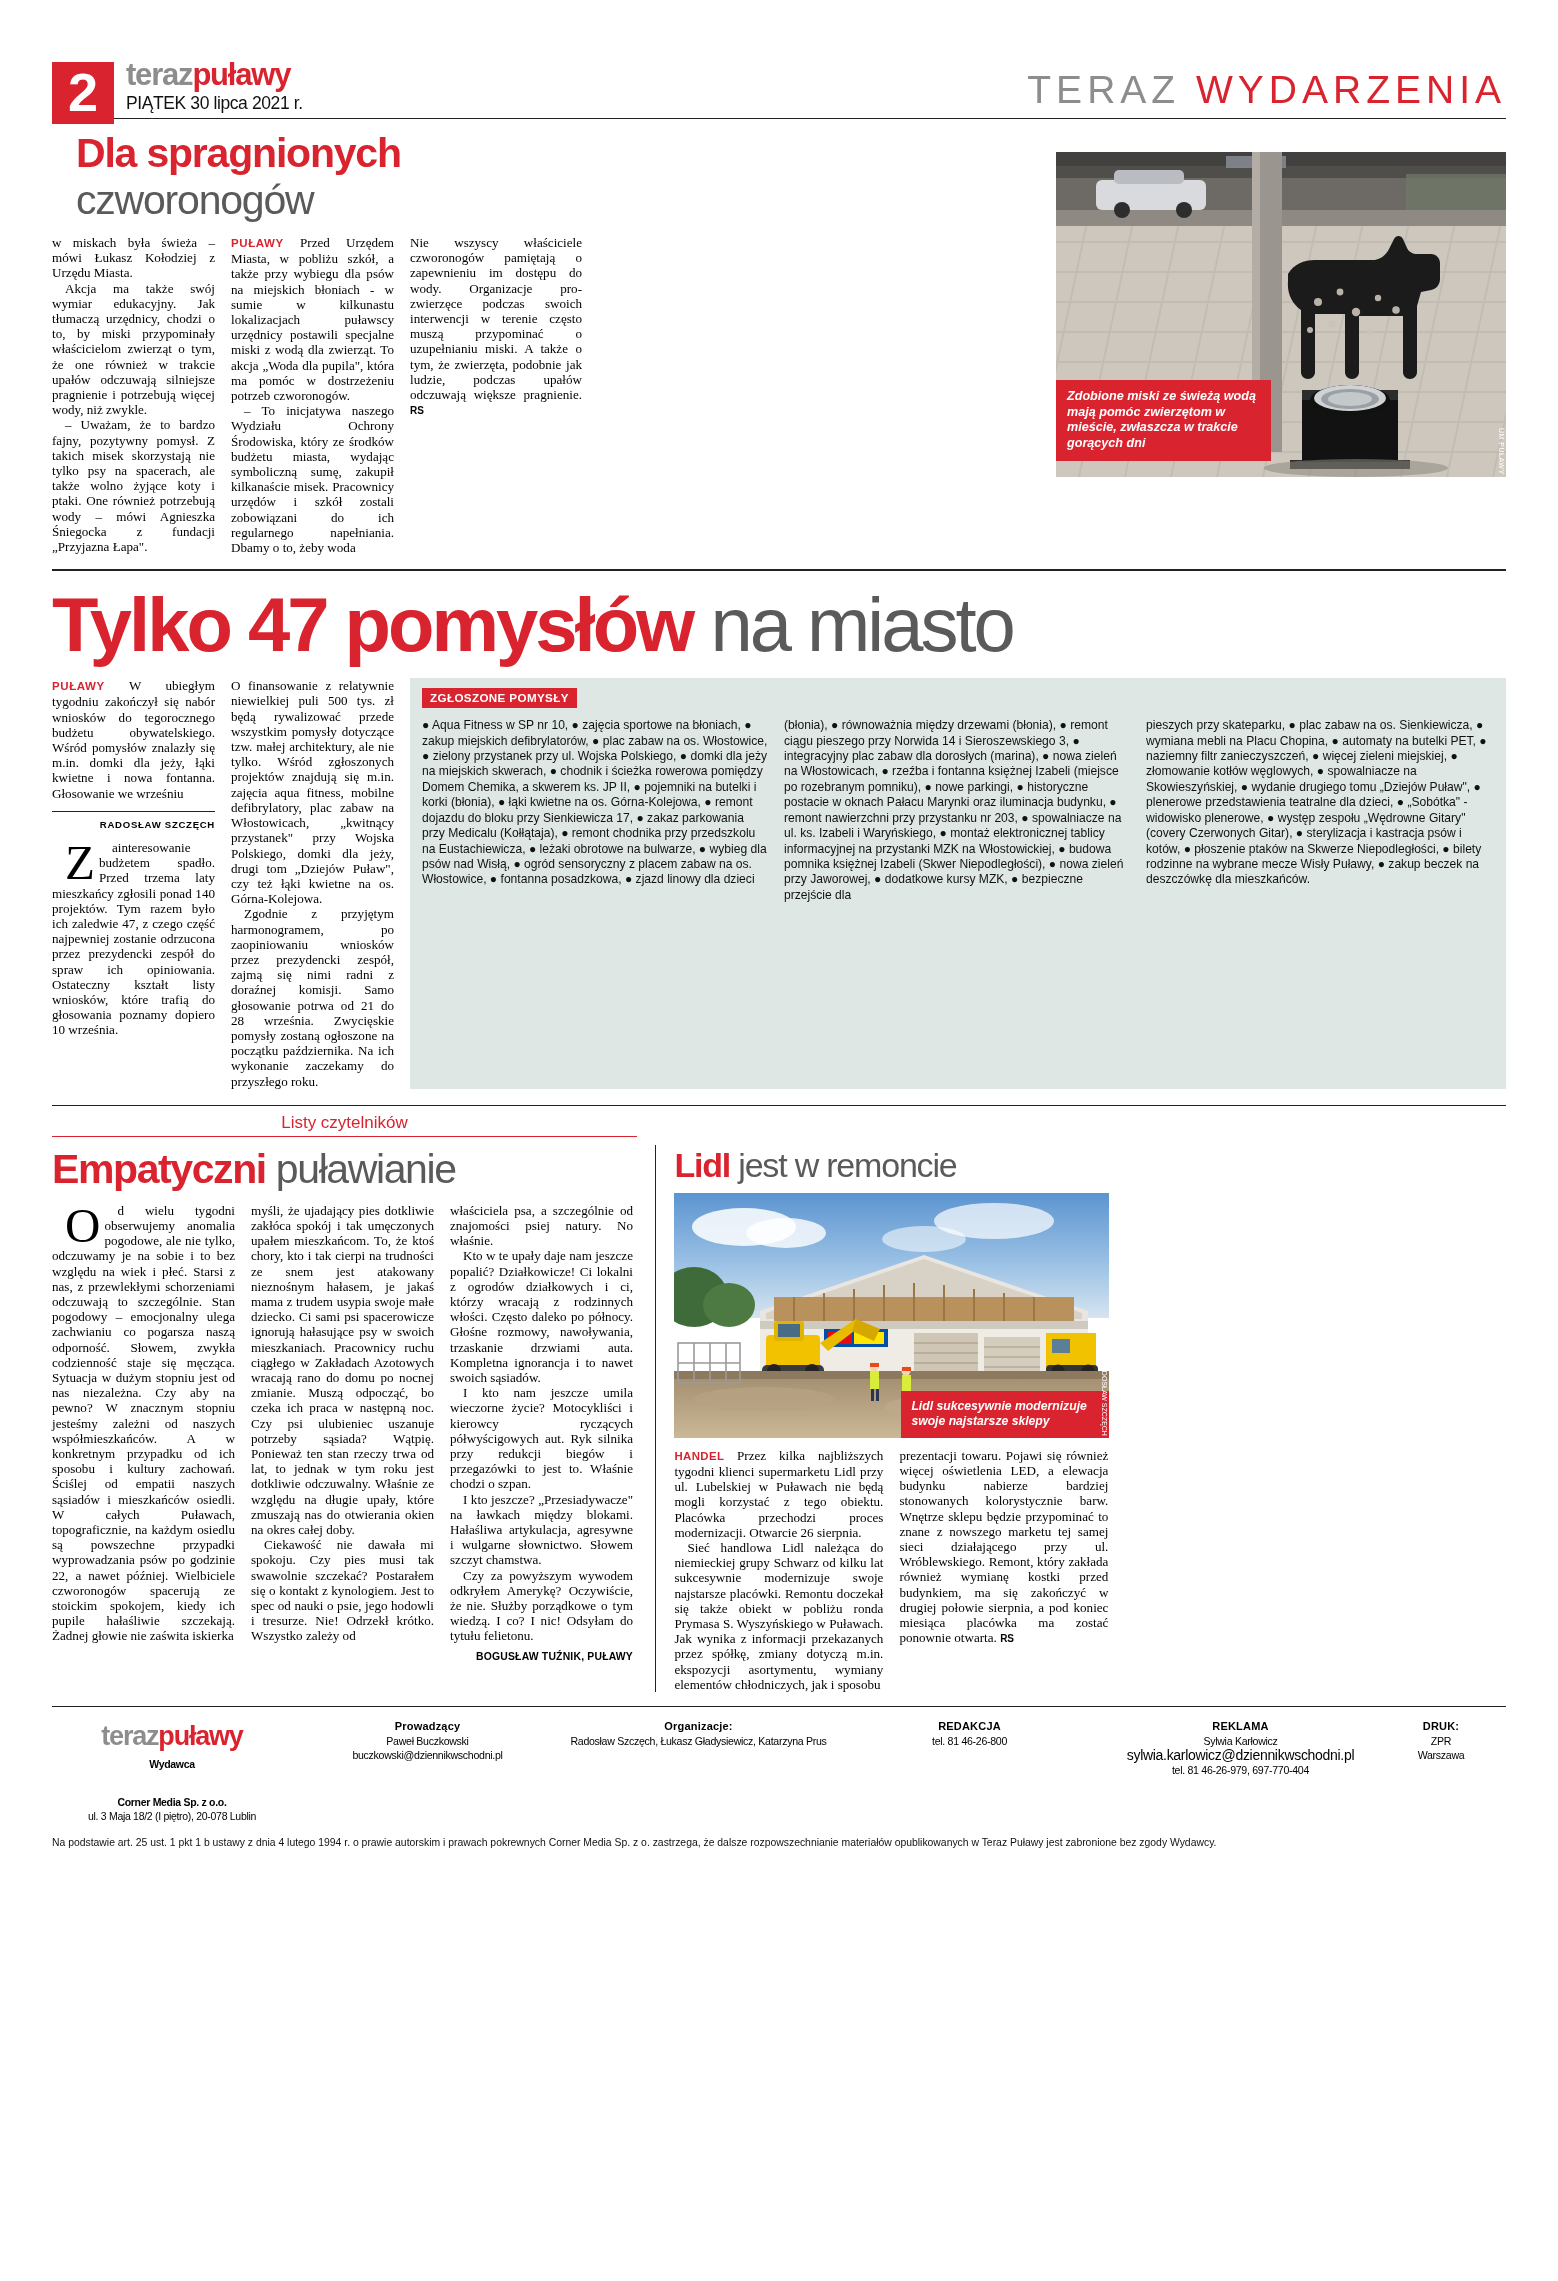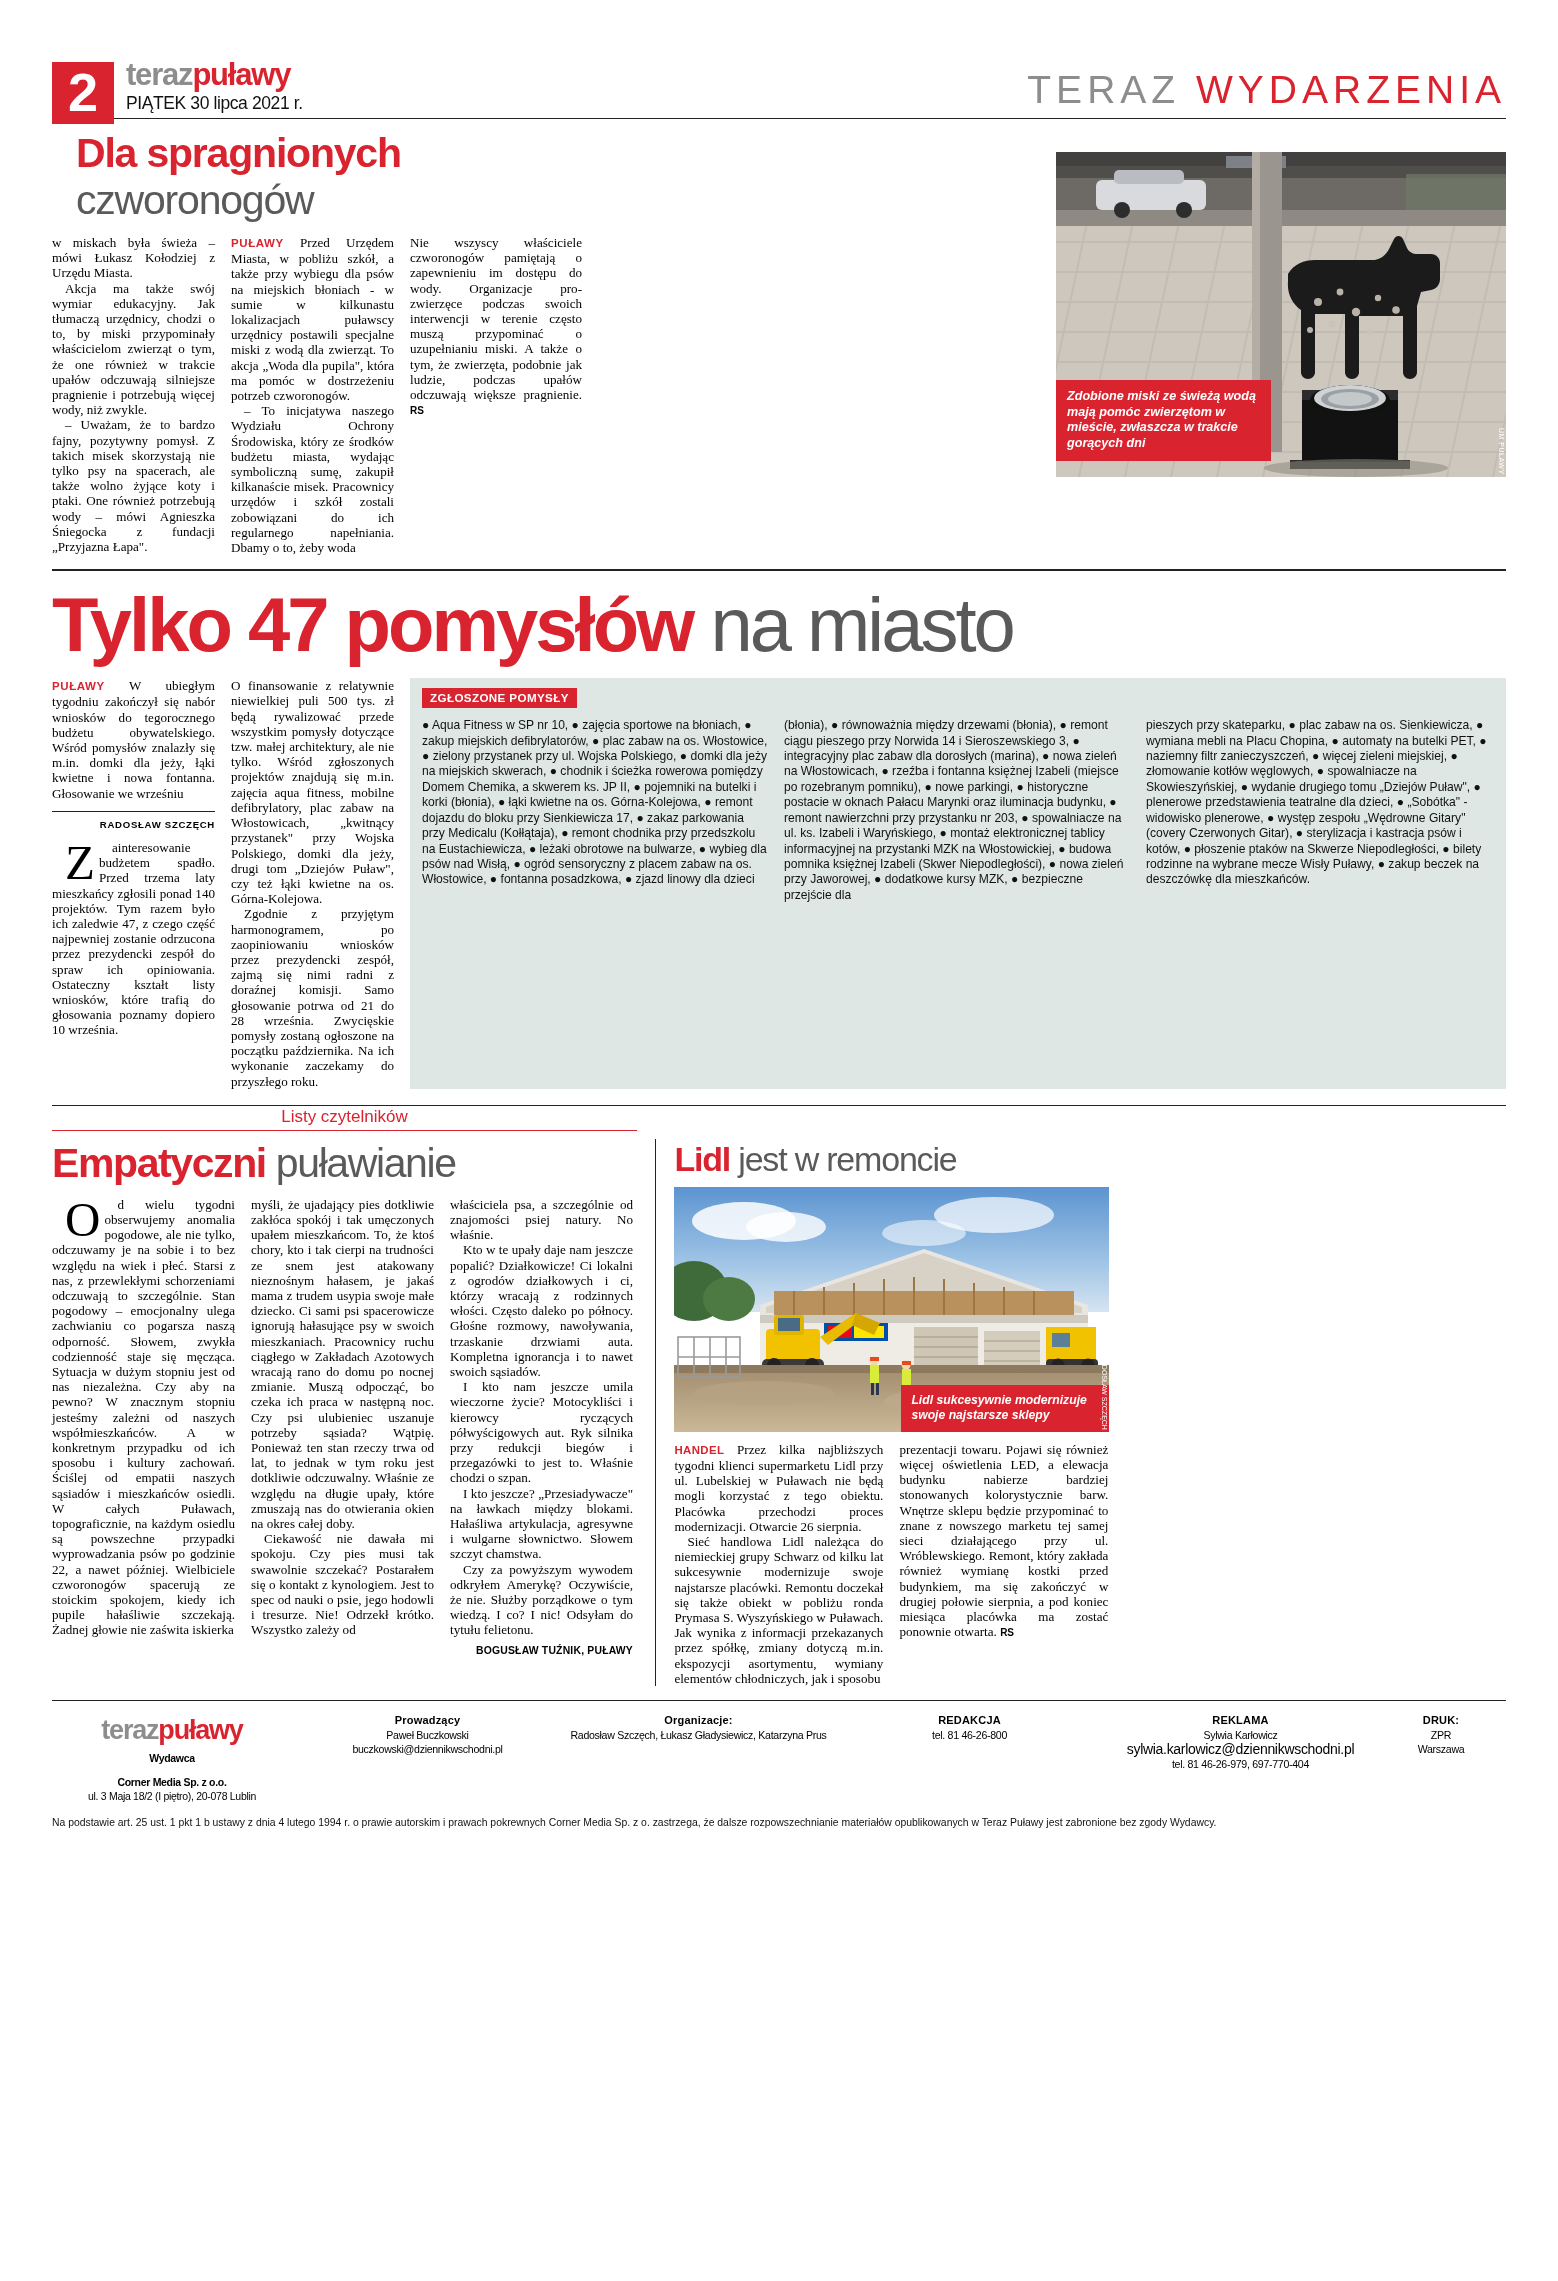--- a/index.html
+++ b/index.html
@@ -78,21 +78,21 @@
 
   
   .ideas-box { background: #dfe7e5; padding: 10px 12px 12px 12px; flex: 1; position: relative; }
   .ideas-title { display: inline-block; background: #d9232e; color: #fff;
     font-family: "Liberation Sans", sans-serif; font-weight: bold; font-size: 11.6px;
     letter-spacing: 0.4px; padding: 3px 8px 4px 8px; margin-bottom: 10px; }
   .ideas-cols { display: flex; gap: 14px; }
   .ideas-col { flex: 1; font-family: "Liberation Sans", sans-serif; font-size: 12.1px; line-height: 15.4px; color: #111; }
 
   
-  .letters-head { margin-top: 16px; border-top: 1.6px solid #222; padding-top: 1px; position: relative; }
+  .letters-head { margin-top: 16px; border-top: 1.6px solid #222; padding-top: 7px; position: relative; }
   .letters-label { text-align: center; color: #d9232e; font-family: "Liberation Sans", sans-serif; font-size: 17px; font-weight: 300; }
 
   
   .lower { display: flex; gap: 18px; margin-top: 8px; }
   .lower-left { width: 585px; position: relative; }
   .lower-right { width: 435px; position: relative; }
   .vdiv { width: 1.4px; background: #222; }
   .headline3 { font-family: "Liberation Sans", sans-serif; font-size: 41px; line-height: 48px; letter-spacing: -1.4px; margin-bottom: 10px; }
   .art3-body { display: flex; gap: 16px; }
   .a3col { width: 183px; }
@@ -436,21 +436,21 @@
           </div>
         </div>
       </div>
     </div>
   </div>
 
   <div class="footer">
     <div class="f-logo">
       <div class="logo-line" style="font-size:27px;"><span class="logo-teraz">teraz</span><span class="logo-pulawy">puławy</span></div>
       <div class="f-small f-b" style="margin-top:4px;">Wydawca</div>
-      <div class="f-small f-b" style="margin-top:10px;">Corner Media Sp. z o.o.</div>
+      <div class="f-small f-b" style="margin-top:24px;">Corner Media Sp. z o.o.</div>
       <div class="f-small">ul. 3 Maja 18/2 (I piętro), 20-078 Lublin</div>
     </div>
 
     <div class="f-col">
       <div class="f-head">Prowadzący</div>
       <div>Paweł Buczkowski</div>
       <div>buczkowski@dziennikwschodni.pl</div>
     </div>
 
     <div class="f-col">

